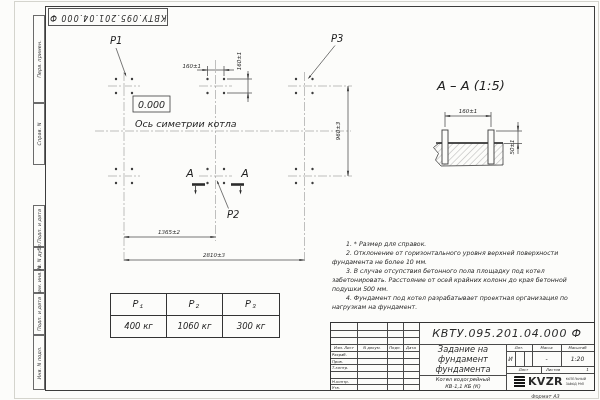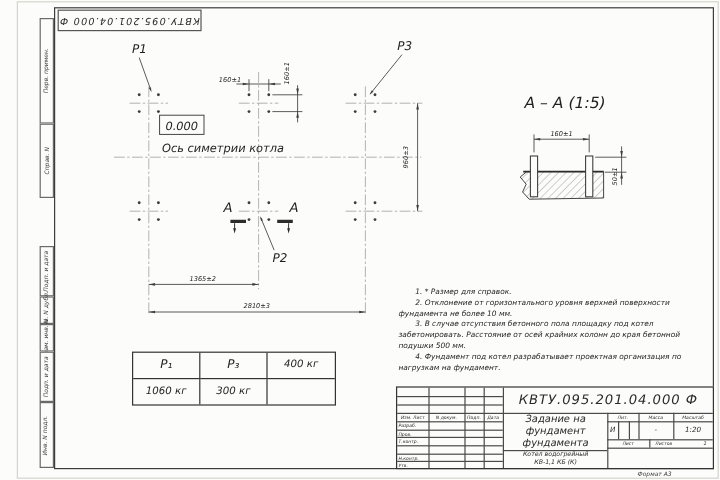--- a/index.html
+++ b/index.html
@@ -20,21 +20,21 @@
   
   .notes{left:332px;top:240px;width:260px;font-size:6.2px;line-height:1.45;color:#262626;font-style:italic;}
   .notes div{text-indent:14px;}
   
   .ptable{left:110px;top:293px;width:170px;height:45px;border:1px solid #333;box-sizing:border-box;
           display:grid;grid-template-columns:1fr 1fr 1fr;grid-template-rows:1fr 1fr;background:#fcfcfa;}
   .ptable .cell{display:flex;align-items:center;justify-content:center;font-style:italic;
                 border-right:1px solid #333;border-bottom:1px solid #333;}
   .ptable .cell:nth-child(3n){border-right:none;}
   .ptable .cell:nth-child(n+4){border-bottom:none;}
-  .ptable .hd{font-size:10px;}
+  .ptable .hd{font-size:10px;font-family:Liberation Mono, monospace;}
   .ptable .vl{font-size:8.5px;}
   
   .tblock{left:330px;top:322px;width:265px;height:69px;border:1px solid #333;box-sizing:border-box;background:#fcfcfa;}
   .tl{position:absolute;background:#4a4a4a;}
   .tc{position:absolute;display:flex;align-items:center;justify-content:center;
       font-style:italic;color:#2a2a2a;overflow:hidden;}
   .tc.left{justify-content:flex-start;padding-left:1px;}
   .fmt{left:497px;top:392px;width:97px;height:7px;display:flex;align-items:center;justify-content:center;
        font-size:5px;font-style:italic;color:#3a3a3a;}
   .logo-icon{width:11px;height:12px;border-radius:1px;
@@ -215,20 +215,21 @@
 
   <div class="abs notes">
     <div>1. * Размер для справок.</div>
     <div>2. Отклонение от горизонтального уровня верхней поверхности фундамента не более 10 мм.</div>
     <div>3. В случае отсупствия бетонного пола площадку под котел забетонировать. Расстояние от осей крайних колонн до края бетонной подушки 500 мм.</div>
     <div>4. Фундамент под котел разрабатывает проектная организация по нагрузкам на фундамент.</div>
   </div>
 
   <div class="abs ptable">
     <div class="cell hd">P₁</div>
+    <div class="cell hd">P₂</div>
     <div class="cell hd">P₃</div>
     <div class="cell vl">400 кг</div>
     <div class="cell vl">1060 кг</div>
     <div class="cell vl">300 кг</div>
   </div>
 
   <div class="abs tblock">
 
     <div class="tl" style="left:26px;top:0;width:1px;height:67px"></div>
     <div class="tl" style="left:56px;top:0;width:1px;height:67px"></div>
@@ -280,17 +281,25 @@
     <div class="tc" style="left:175px;top:28px;width:9px;height:15px;font-size:6px">И</div>
     <div class="tc" style="left:201px;top:28px;width:29px;height:15px;font-size:6px">-</div>
     <div class="tc" style="left:230px;top:28px;width:33px;height:15px;font-size:6px">1:20</div>
 
     <div class="tc" style="left:175px;top:43px;width:35px;height:7px;font-size:3.8px">Лист</div>
     <div class="tc" style="left:210px;top:43px;width:53px;height:7px;justify-content:space-between;padding:0 5px;box-sizing:border-box">
       <span style="font-size:3.8px">Листов</span>
       <span style="font-size:4.2px">1</span>
     </div>
 
+    <div class="tc" style="left:175px;top:50px;width:88px;height:17px;gap:3px">
+      <div class="logo-icon"></div>
+      <span style="font-size:11px;font-weight:bold;font-style:normal;letter-spacing:0.3px">KVZR</span>
+      <span style="display:flex;flex-direction:column;font-size:3.1px;line-height:1.3;font-style:normal">
+        <span>КОТЕЛЬНЫЙ</span>
+        <span>ЗАВОД РЭП</span>
+      </span>
+    </div>
   </div>
 
   <div class="abs fmt">Формат А3</div>
 
 </div>
 
 </body></html>

